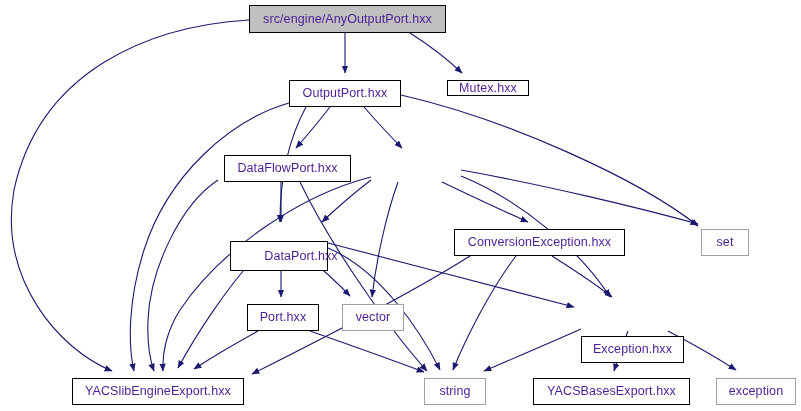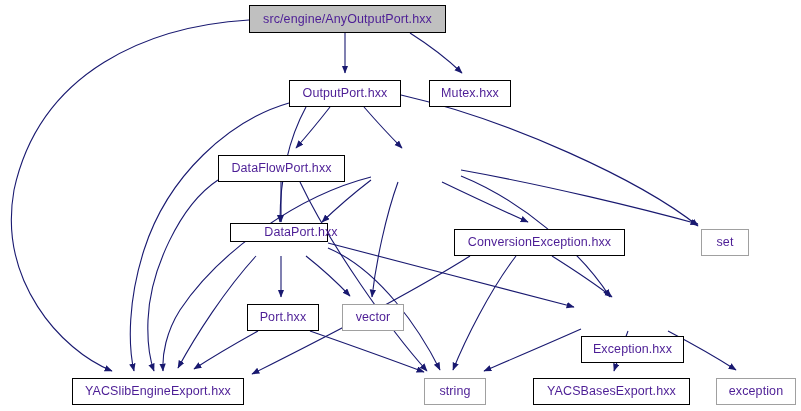--- a/index.html
+++ b/index.html
@@ -89,30 +89,30 @@
   </svg>
 
   <div class="node-box n-root" style="left:249px;top:5px;width:197px;height:28px;">
     <span class="node-label">src/engine/AnyOutputPort.hxx</span>
   </div>
 
   <div class="node-box n-local" style="left:289px;top:80px;width:112px;height:27px;">
     <span class="node-label">OutputPort.hxx</span>
   </div>
 
-  <div class="node-box n-local" style="left:429px;top:80px;width:82px;height:27px;">
+  <div class="node-box n-local" style="left:447px;top:80px;width:82px;height:16px;">
     <span class="node-label">Mutex.hxx</span>
   </div>
 
-  <div class="node-box n-local" style="left:218px;top:155px;width:127px;height:27px;">
+  <div class="node-box n-local" style="left:224px;top:155px;width:127px;height:27px;">
     <span class="node-label">DataFlowPort.hxx</span>
   </div>
 
 
-  <div class="node-box n-local" style="left:230px;top:223px;width:98px;height:19px;padding-left:44px;">
+  <div class="node-box n-local" style="left:230px;top:241px;width:98px;height:30px;padding-left:44px;">
     <span class="node-label">DataPort.hxx</span>
   </div>
 
   <div class="node-box n-local" style="left:454px;top:229px;width:171px;height:27px;">
     <span class="node-label">ConversionException.hxx</span>
   </div>
 
   <div class="node-box n-system" style="left:701px;top:229px;width:48px;height:27px;">
     <span class="node-label">set</span>
   </div>

